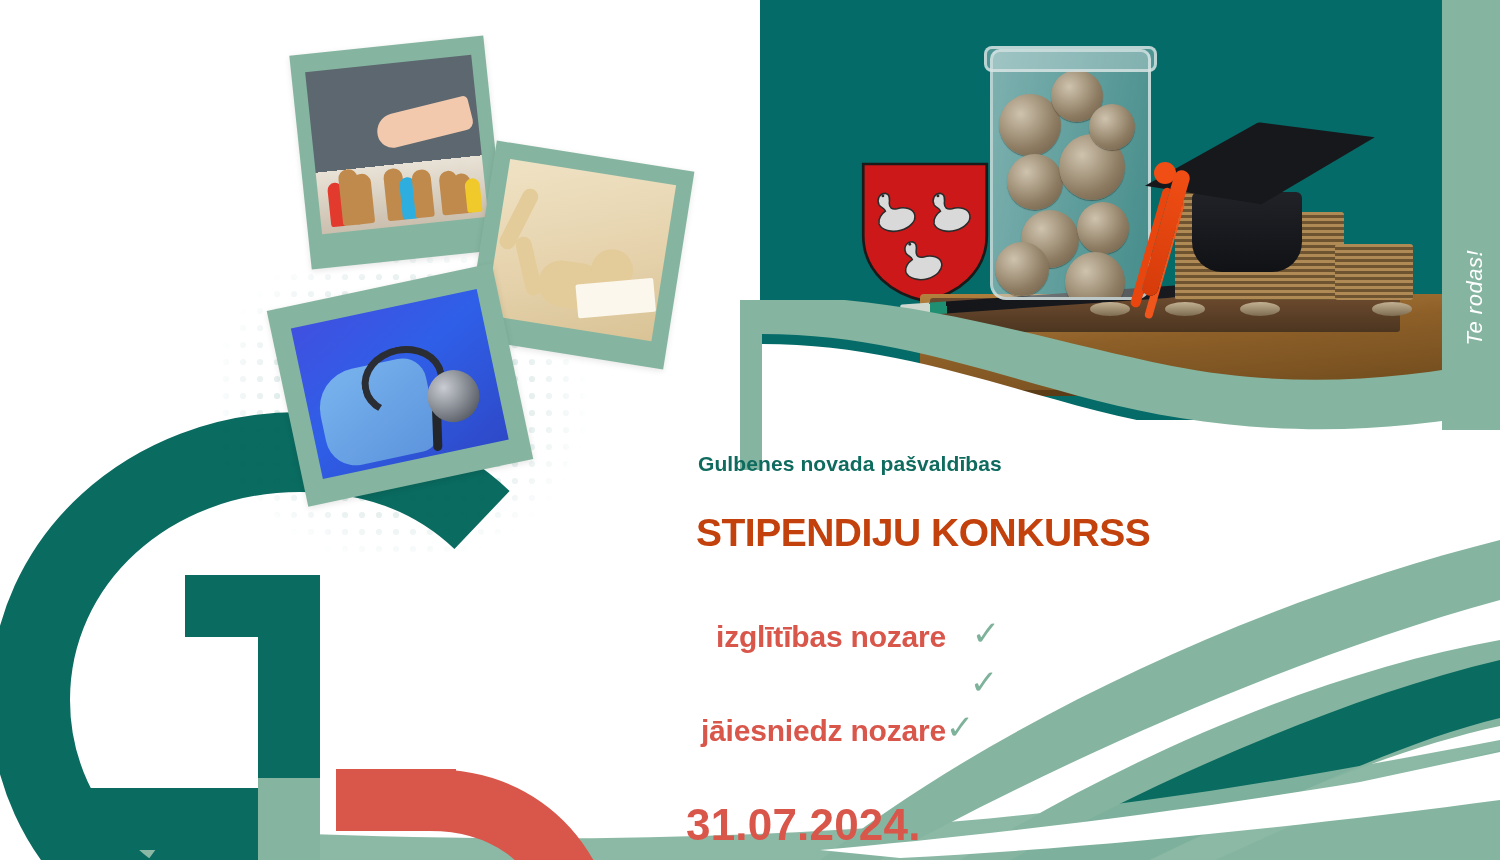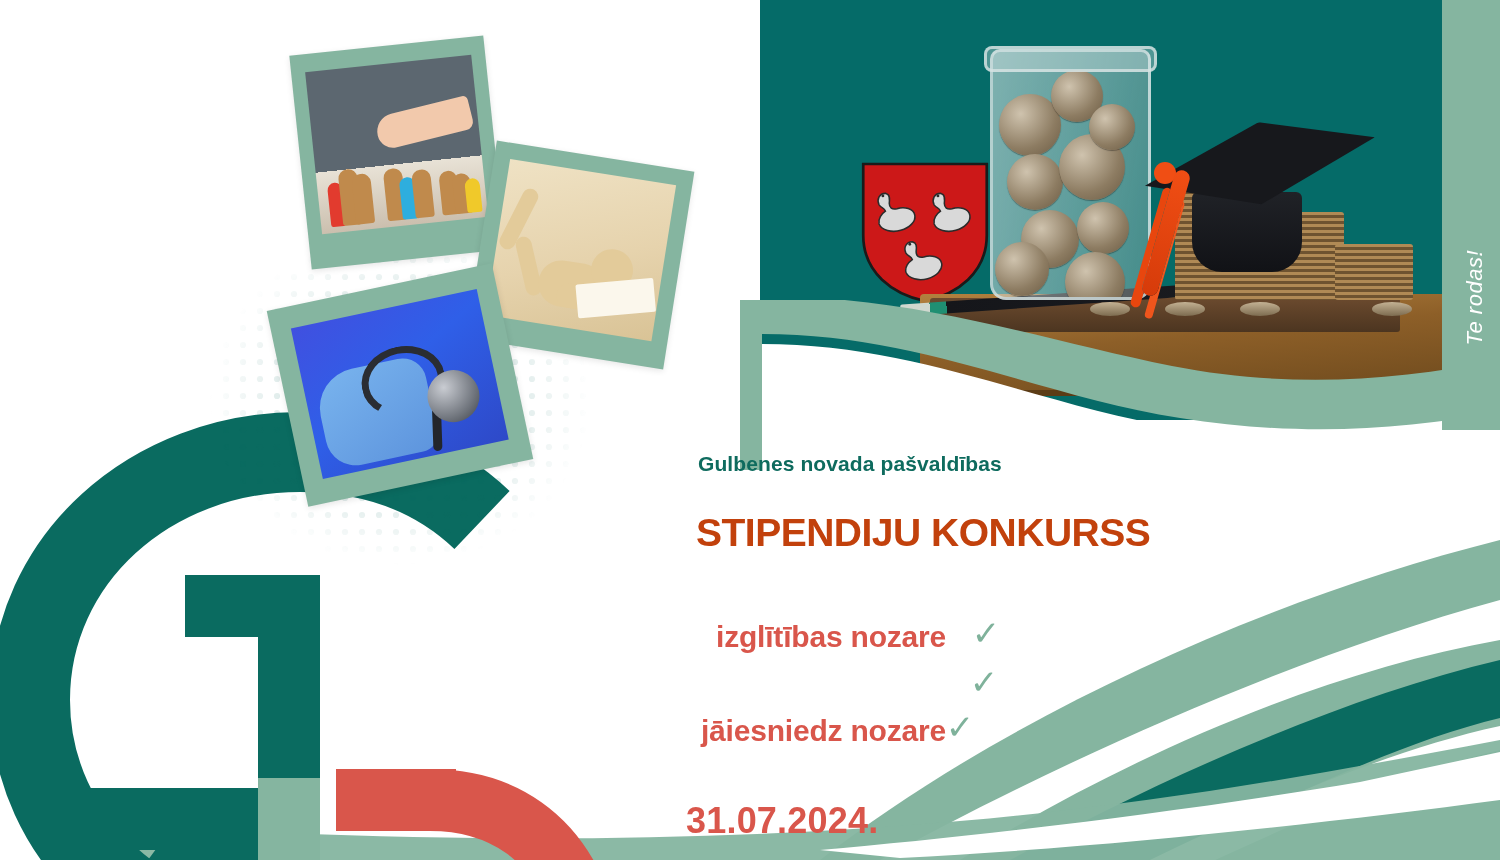--- a/index.html
+++ b/index.html
@@ -157,21 +157,21 @@
   }
   #row-0 .check{transform:translate(-2px,-4px);}
   #row-1 .check{transform:translate(-4px,-2px);}
   #row-2 .check{transform:translate(-28px,-4px);}
   #deadline-label{
     position:absolute;left:585px;top:765px;width:760px;
     color:#141414;font-size:22px;font-weight:700;
   }
   #deadline-date{
     position:absolute;left:676px;top:800px;
-    color:#D9564B;font-size:36px;font-weight:700;letter-spacing:.2px;
+    color:#D9564B;font-size:44px;font-weight:700;letter-spacing:.2px;
   }
 </style>
 </head>
 <body>
 
 <div id="poster">
 
   <svg class="svg-full" viewBox="0 0 1500 860" preserveAspectRatio="none">
 
     <path d="M1500,540 C1260,600 1000,720 820,860 L1500,860 Z" fill="#85B5A0"></path>

